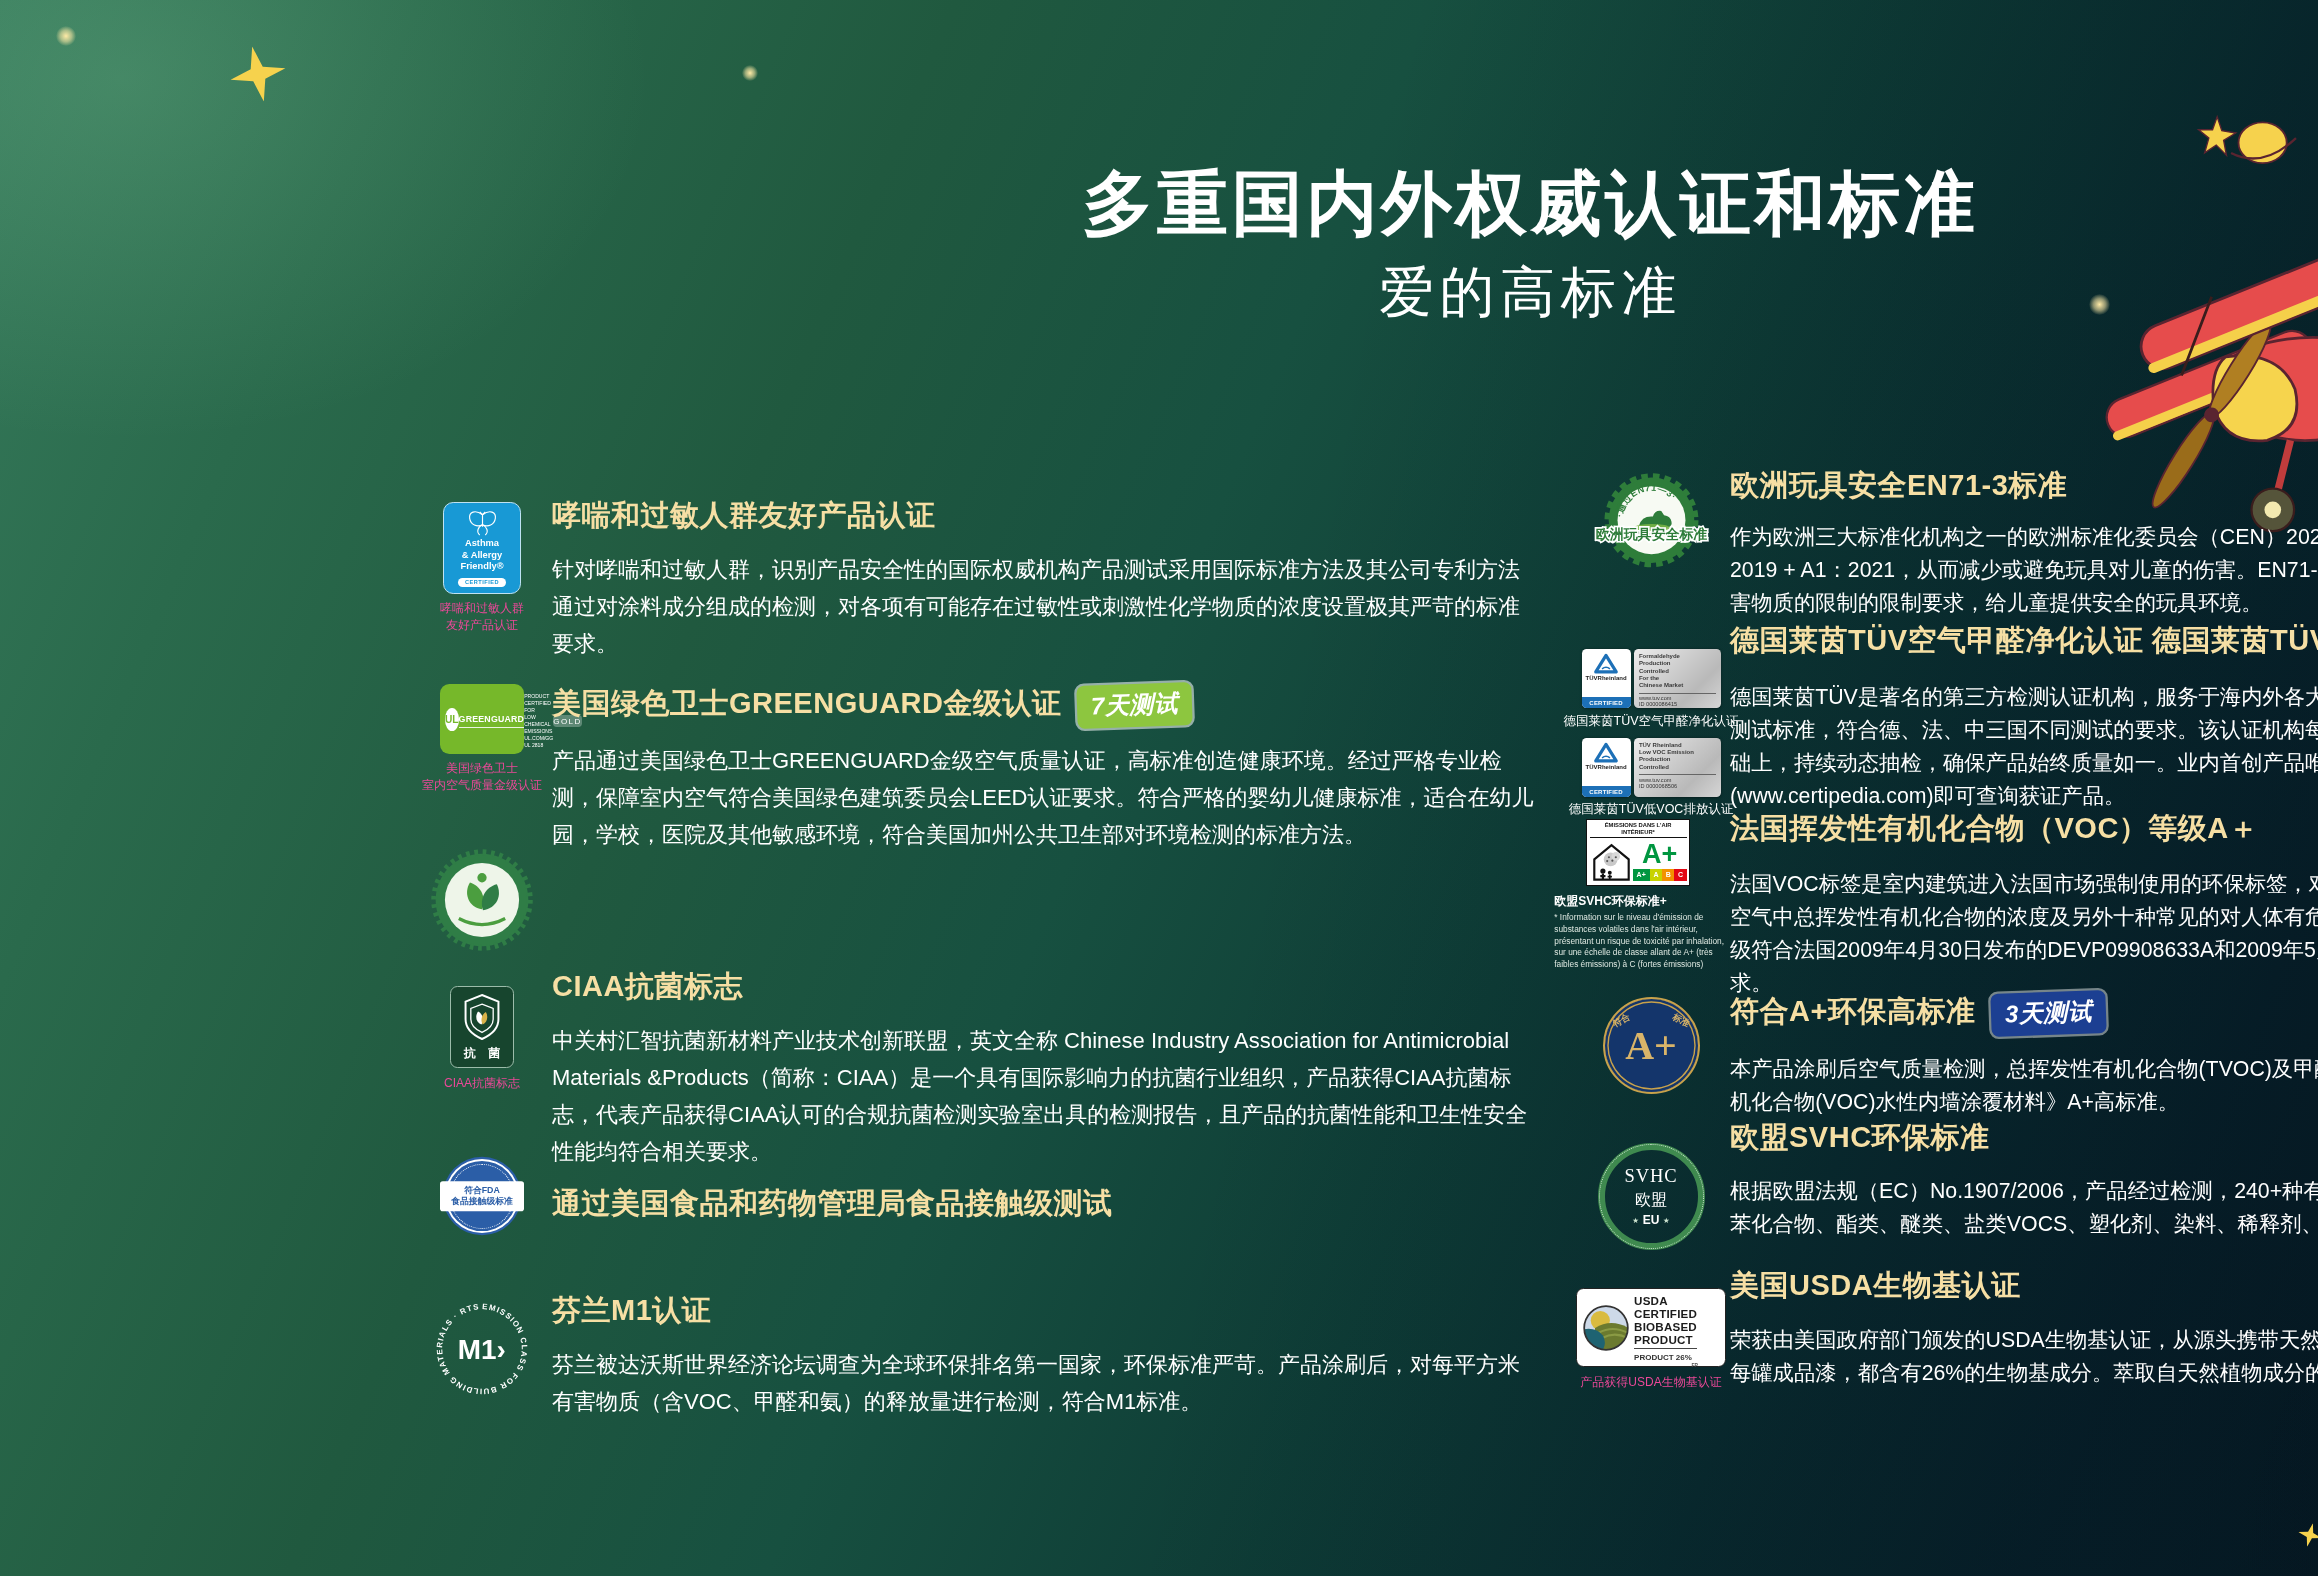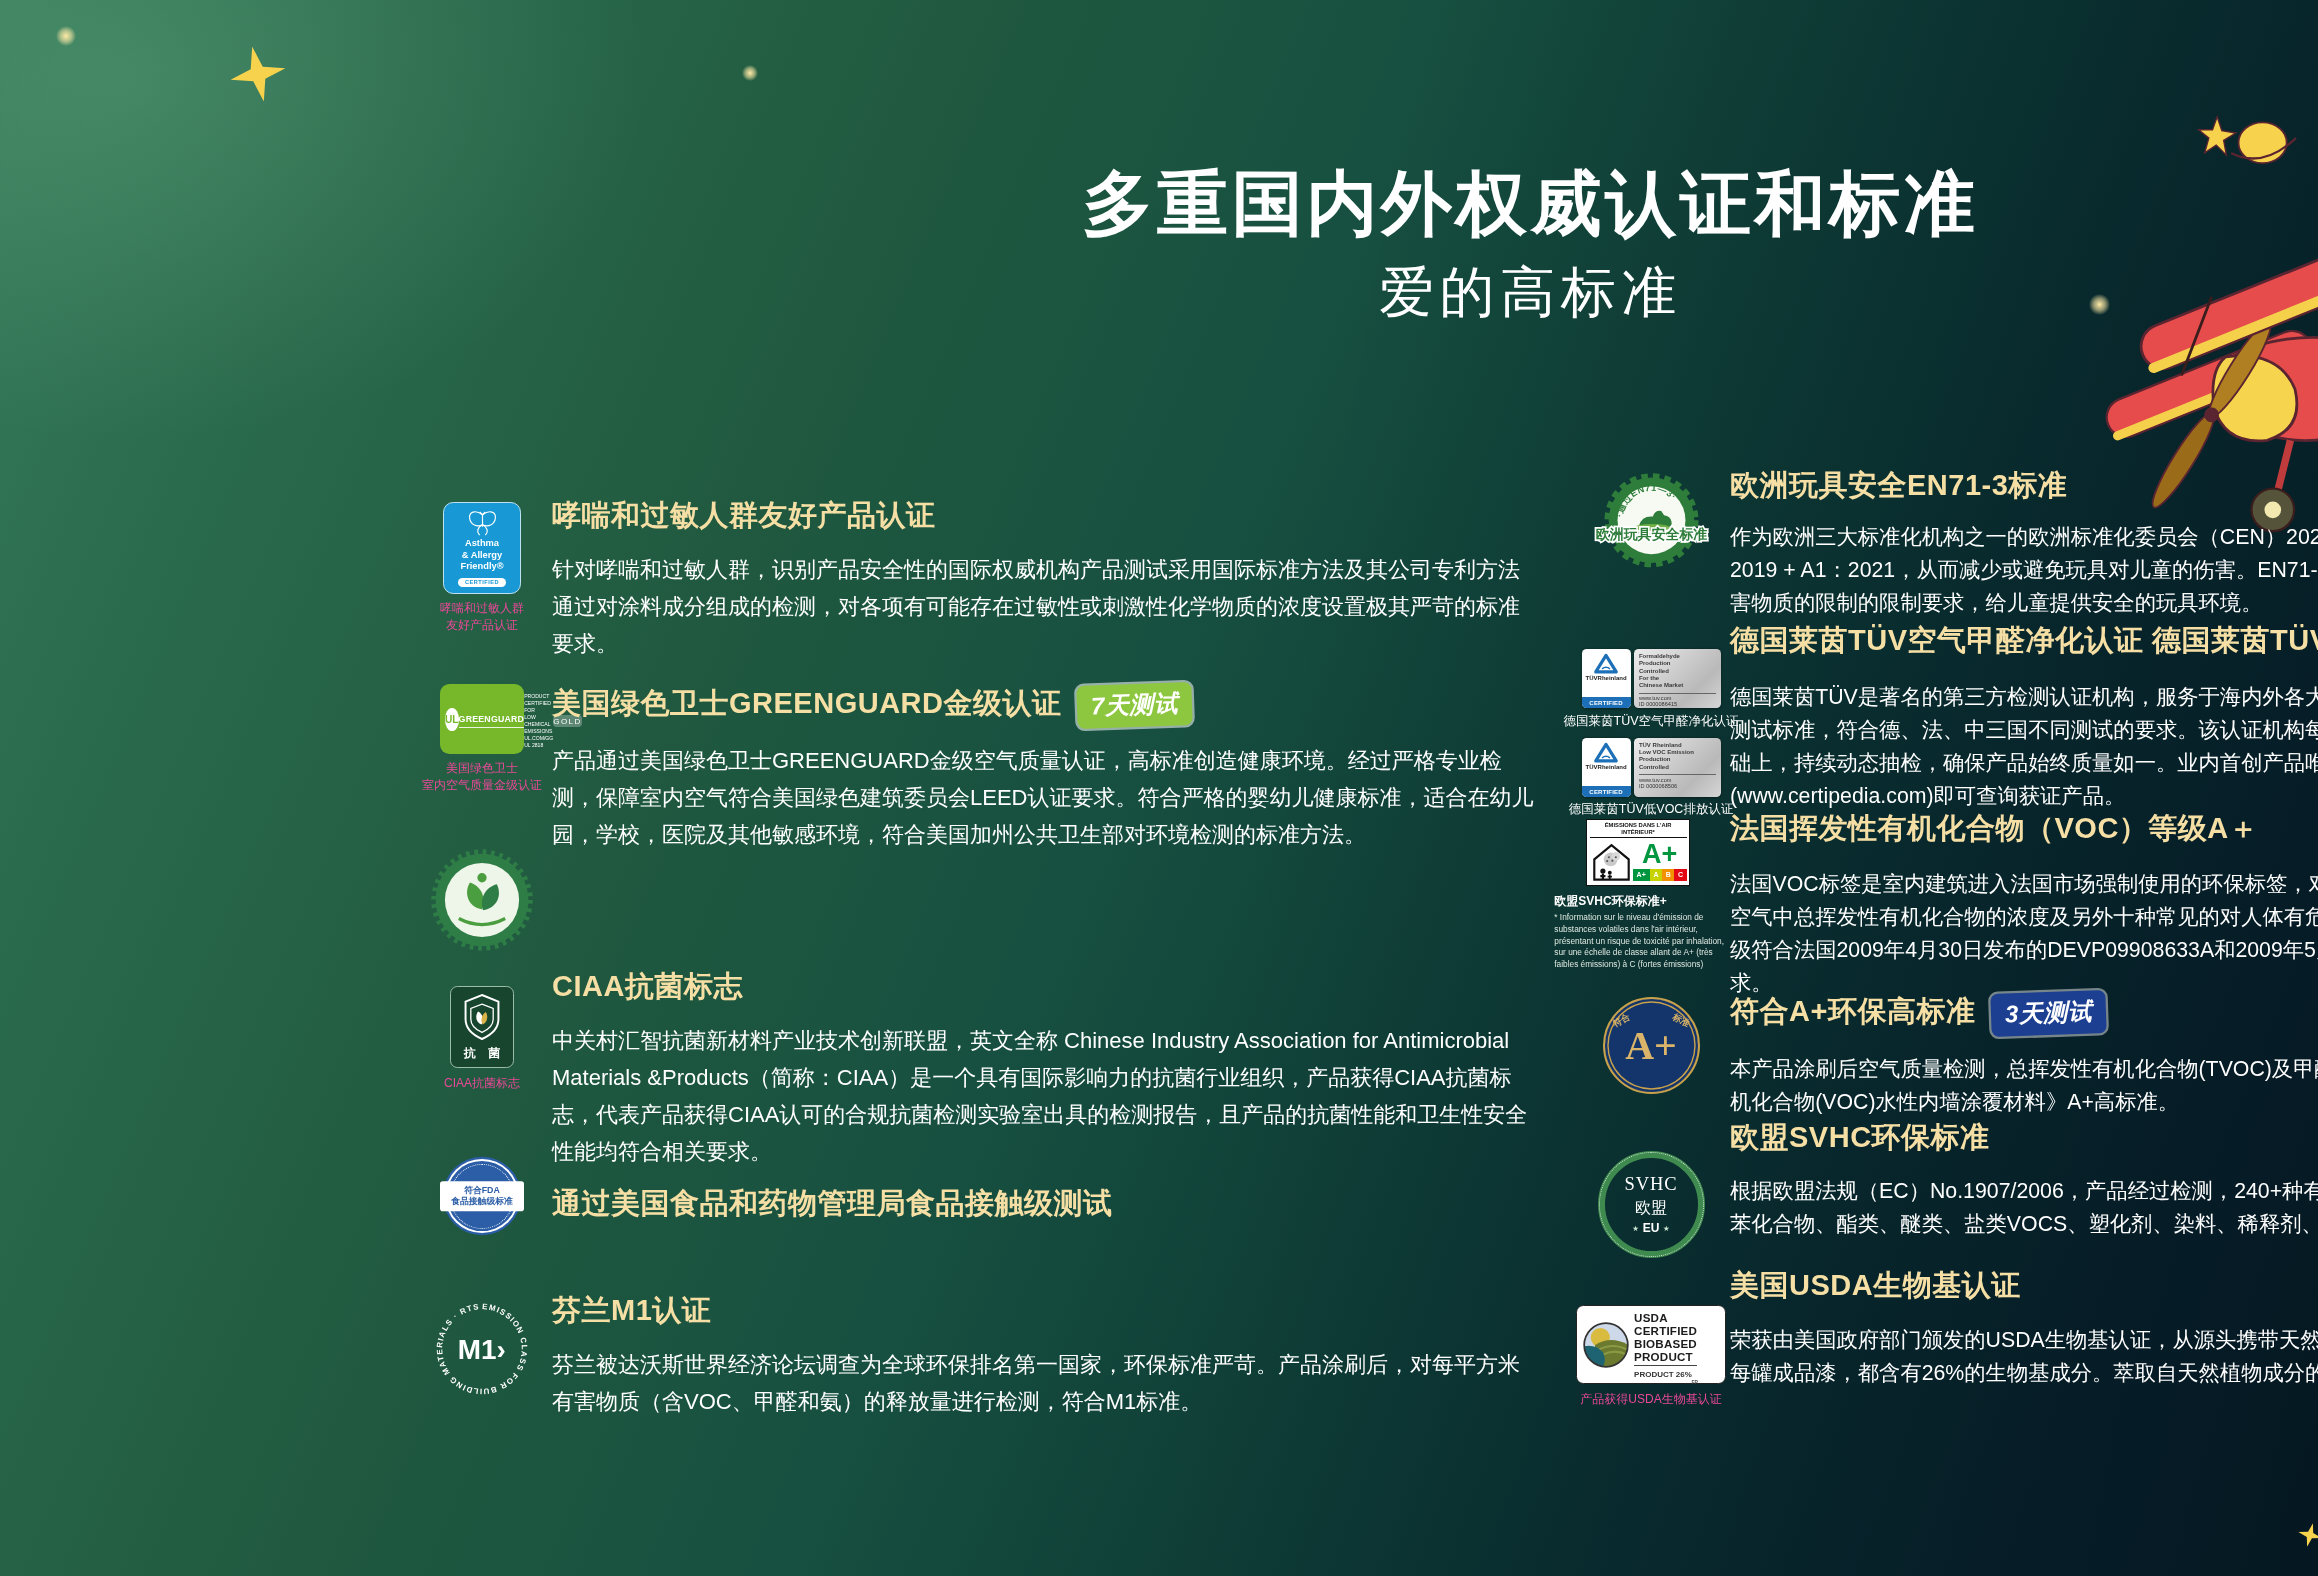--- a/index.html
+++ b/index.html
@@ -421,40 +421,40 @@
       <div class="aplus-grade">A+</div>
     </div>
   </div>
   <div class="text-col">
     <div class="item-title"><span>符合A+环保高标准</span><span class="tag tag3">3天测试</span></div>
     <div class="item-body" style="margin-top:17.6px;">本产品涂刷后空气质量检测，总挥发性有机化合物(TVOC)及甲醛的释放量均符合JG/T 481-2015《低挥发性有机化合物(VOC)水性内墙涂覆材料》A+高标准。</div>
   </div>
 </div>
 
 <div class="item right" style="left:1577px;top:1118px;width:1206px;height:153px;">
-  <div class="badge-col" style="top:33px;gap:43px;">
+  <div class="badge-col" style="top:25px;gap:43px;">
     <div class="svhc-badge">
       <div class="svhc-l1">SVHC</div>
       <div class="svhc-l2">欧盟</div>
       <div class="svhc-eu">
         <span class="svhc-star">★</span>
         <span>EU</span>
         <span class="svhc-star">★</span>
       </div>
     </div>
     <div class="badge-caption">欧盟SVHC环保标准</div>
   </div>
   <div class="text-col">
     <div class="item-title">欧盟SVHC环保标准</div>
     <div class="item-body" style="margin-top:16.7px;">根据欧盟法规（EC）No.1907/2006，产品经过检测，240+种有害物（SVHC）未检出。欧盟SVHC清单覆盖含苯化合物、酯类、醚类、盐类VOCS、塑化剂、染料、稀释剂、致癌重金属等9大类240+种高关注物质。</div>
   </div>
 </div>
 
 <div class="item right" style="left:1577px;top:1266px;width:1206px;height:176px;">
-  <div class="badge-col" style="top:39px;justify-content:center;">
+  <div class="badge-col" style="top:22px;justify-content:center;">
     <div class="usda-badge">
       <svg width="48" height="48" viewBox="0 0 110 110">
         <defs>
             <clipPath id="usdaclip">
               <circle cx="55" cy="55" r="50"></circle>
             </clipPath>
           </defs>
         <g clip-path="url(#usdaclip)">
           <rect x="0" y="0" width="110" height="110" fill="#cdd9e8"></rect>
           <circle cx="42" cy="38" r="22" fill="#d9bb3f"></circle>

